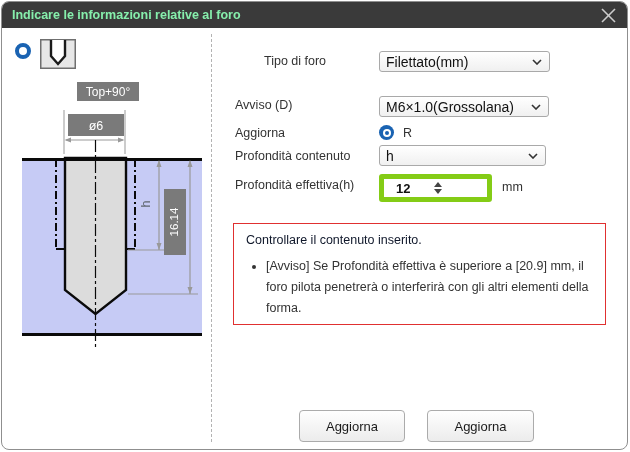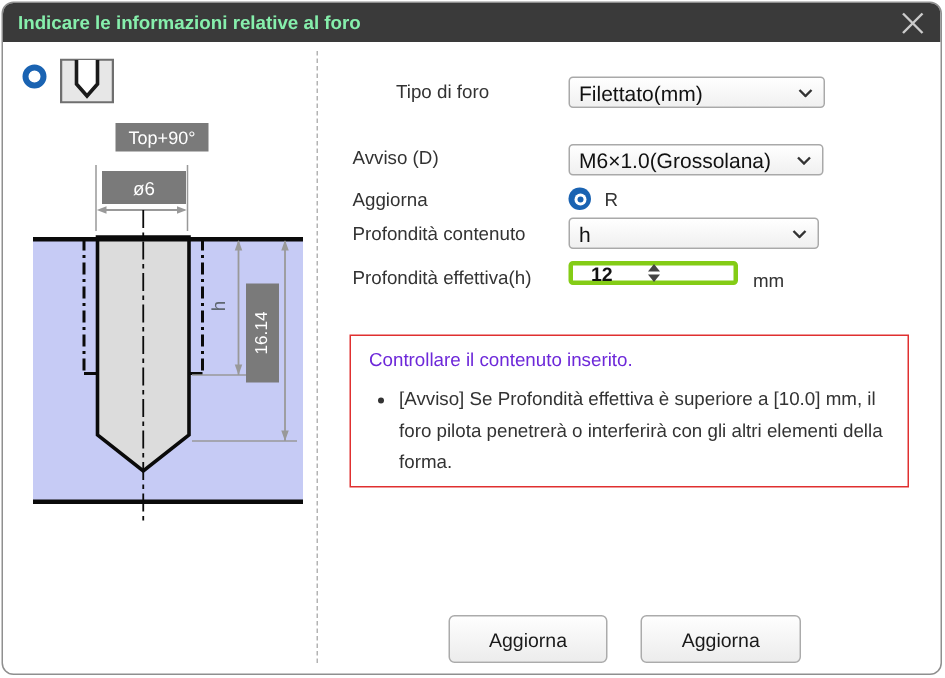--- a/index.html
+++ b/index.html
@@ -33,33 +33,33 @@
   }
   .dropdown .val { white-space:nowrap; overflow:hidden; }
   .radio-bull {
     position:absolute; width:15px; height:15px; border-radius:50%; background:#1a63b2;
     display:flex; align-items:center; justify-content:center;
   }
   .radio-bull .w { width:8px; height:8px; border-radius:50%; background:#fff;
     display:flex; align-items:center; justify-content:center; }
   .radio-bull .b { width:4px; height:4px; border-radius:50%; background:#1a63b2; }
   .spinner {
-    position:absolute; left:377px; top:172px; width:113px; height:16px;
-    border:3px solid #84cc16; border-radius:3px; background:#fff;
+    position:absolute; left:377px; top:172px; width:113px; height:28px;
+    border:5px solid #84cc16; border-radius:3px; background:#fff;
     display:flex; align-items:center;
   }
   .spinner .num { font-size:13px; font-weight:bold; color:#111; padding-left:12px; width:50px; }
   .spin-arrows { display:flex; flex-direction:column; align-items:center; gap:2px; cursor:pointer; }
   .tri-up { width:0; height:0; border-left:4px solid transparent; border-right:4px solid transparent; border-bottom:5px solid #444; }
   .tri-dn { width:0; height:0; border-left:4px solid transparent; border-right:4px solid transparent; border-top:5px solid #444; }
   .warning-box {
     position:absolute; left:231px; top:221px; width:373px; height:102px;
     border:1px solid #e03030; background:#fff; padding:9px 12px; overflow:hidden;
   }
-  .warning-title { color:#6d28d9; font-size:12.5px; }
+  .warning-title { color:#0f172a; font-size:12.5px; }
   .warning-list { margin:9px 0 0 20px; }
   .warning-list li { color:#333; font-size:12.5px; line-height:21px; }
   .btn {
     position:absolute; top:408px; height:32px; border:1px solid #ababab; border-radius:4px;
     background:linear-gradient(#fefefe,#ececec); font-size:13px; color:#1a1a1a;
     font-family:"Liberation Sans", sans-serif; cursor:pointer;
   }
   .btn-update { left:297px; width:106px; }
   .btn-cancel { left:425px; width:107px; }
   svg text { font-family:"Liberation Sans", sans-serif; }
@@ -171,20 +171,20 @@
     <span class="spin-arrows">
       <span class="tri-up"></span>
       <span class="tri-dn"></span>
     </span>
   </div>
   <div class="flabel" style="left:500px; top:178px;">mm</div>
 
   <div class="warning-box">
     <div class="warning-title">Controllare il contenuto inserito.</div>
     <ul class="warning-list">
-      <li>[Avviso] Se Profondità effettiva è superiore a [10.0] mm, il foro pilota penetrerà o interferirà con gli altri elementi della forma.</li>
+      <li>[Avviso] Se Profondità effettiva è superiore a [20.9] mm, il foro pilota penetrerà o interferirà con gli altri elementi della forma.</li>
     </ul>
   </div>
 
   <button class="btn btn-update">Aggiorna</button>
   <button class="btn btn-cancel">Aggiorna</button>
 
 </div>
 
 </body></html>

